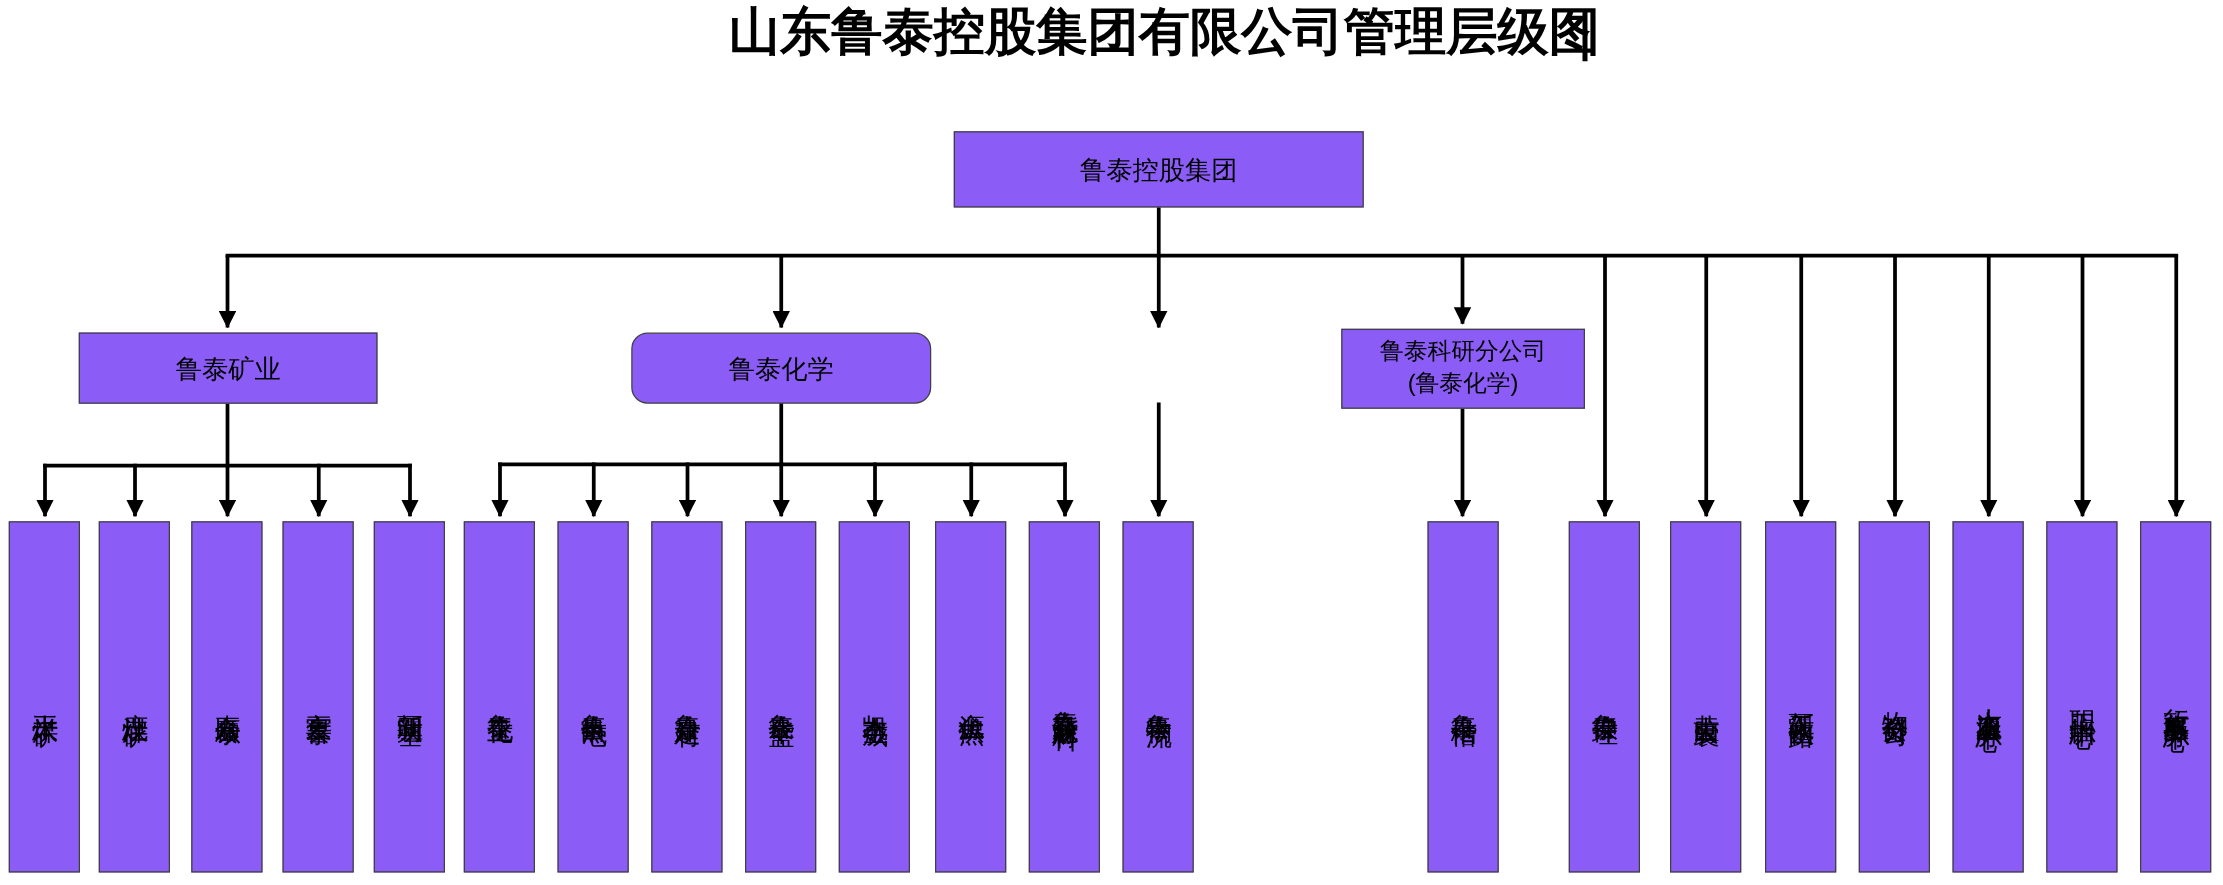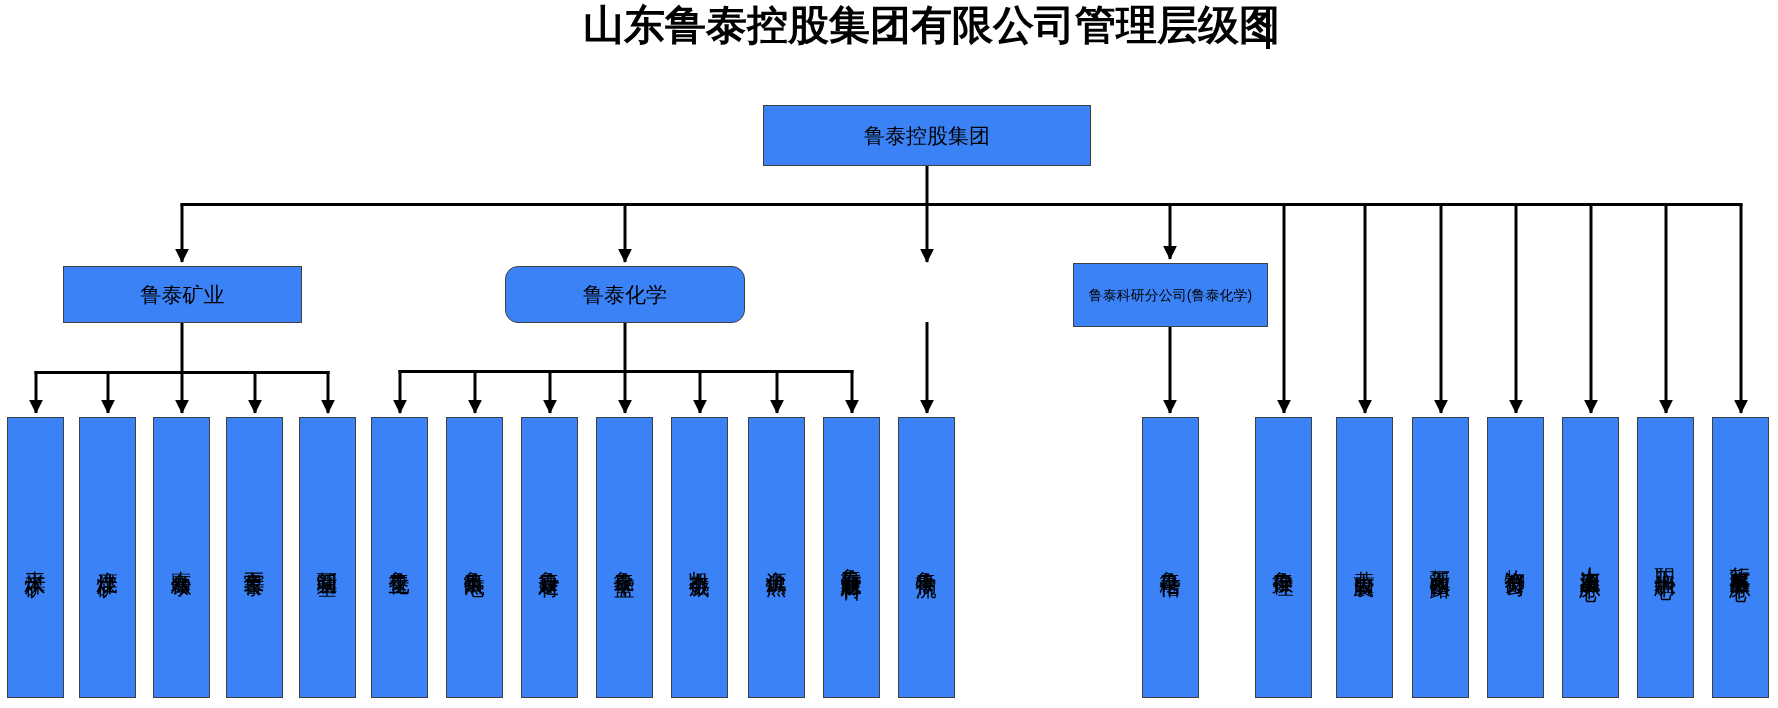--- a/index.html
+++ b/index.html
@@ -9,26 +9,26 @@
   }
   .title{
     position:absolute;left:583px;top:0px;margin:0;
     font-family:"Liberation Serif","DejaVu Serif",serif;
     font-size:41px;font-weight:bold;color:#000;white-space:nowrap;line-height:50px;
   }
   .cursor{position:absolute;left:1266px;top:9px;width:4px;height:40px;background:#000;}
   .wires{position:absolute;left:0;top:0;}
   .wires line{stroke:#000;stroke-width:3;}
   .box{
-    position:absolute;background:#3b82f6;border:1.5px solid #404040;box-sizing:border-box;
+    position:absolute;background:#8b5cf6;border:1.5px solid #404040;box-sizing:border-box;
     display:flex;align-items:center;justify-content:center;text-align:center;
   }
   .hbox{top:266px;height:57px;font-size:21px;}
   .root{left:763px;top:105px;width:328px;height:61px;font-size:21px;}
-  .sub2{left:1073px;top:263px;width:195px;height:64px;flex-direction:row;font-size:14px;line-height:1.35;}
+  .sub2{left:1073px;top:263px;width:195px;height:64px;flex-direction:column;font-size:19px;line-height:1.35;}
   .vbox{top:417px;width:57px;height:281px;font-size:21px;}
   .vtext{writing-mode:vertical-rl;text-orientation:upright;letter-spacing:2px;line-height:1;}
 </style>
 </head>
 <body>
 
 <div class="canvas">
 
   <h1 class="title">山东鲁泰控股集团有限公司管理层级图</h1>
   <div class="cursor"></div>

